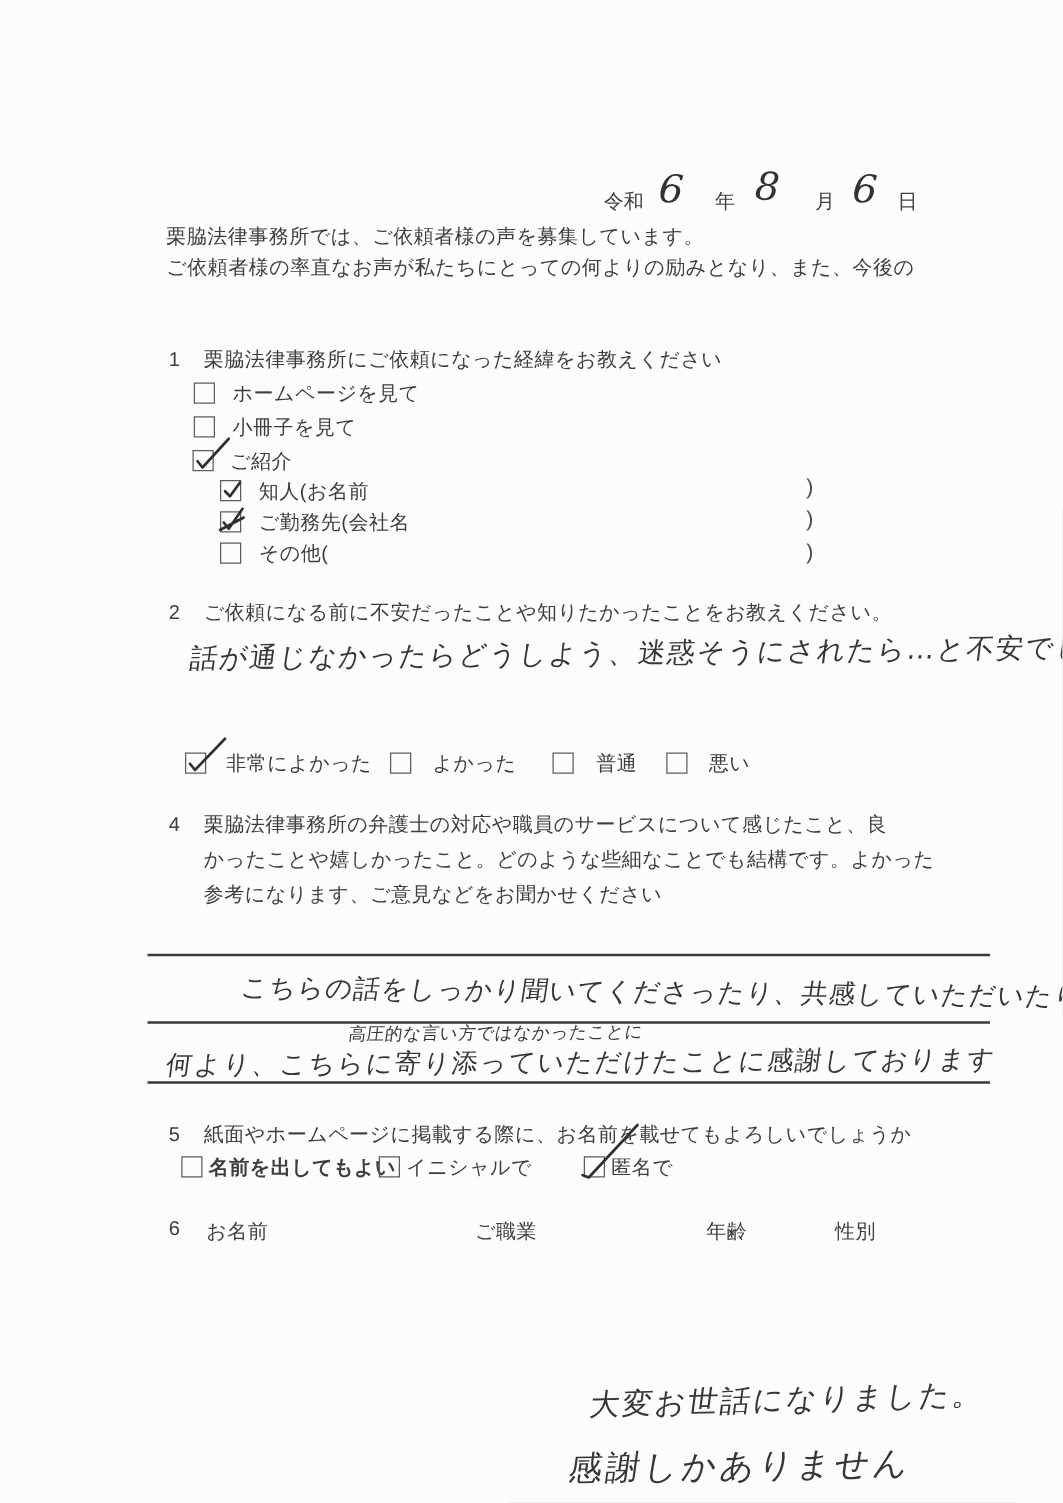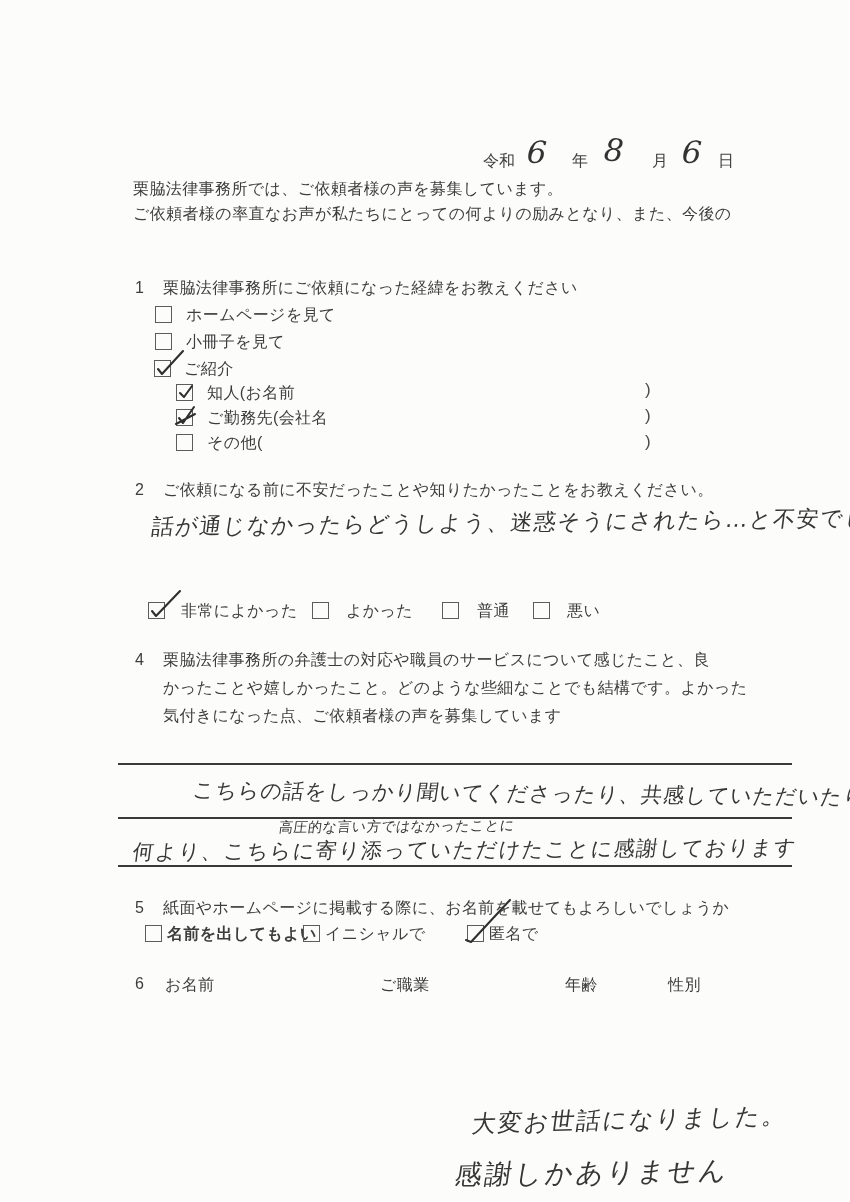--- a/index.html
+++ b/index.html
@@ -115,21 +115,21 @@
   <span class="abs print" style="left:477px; top:601px;">普通</span>
   <span class="cb" style="left:533px; top:602px;">
     
   </span>
   <span class="abs print" style="left:567px; top:601px;">悪い</span>
 
   <div class="abs print" style="left:135px; top:650px;">
     <span class="qnum">4</span><span>栗脇法律事務所の弁護士の対応や職員のサービスについて感じたこと、良</span>
   </div>
   <div class="abs print" style="left:163px; top:678px;">かったことや嬉しかったこと。どのような些細なことでも結構です。よかった</div>
-  <div class="abs print" style="left:163px; top:706px;">気付きになった点、ご依頼者様の声を募集しています</div>
+  <div class="abs print" style="left:163px; top:706px;">参考になります、ご意見などをお聞かせください</div>
 
   <div class="rule" style="top:763px;"></div>
   <div class="rule" style="top:817px;"></div>
   <div class="rule" style="top:865px;"></div>
 
   <div class="abs hw hw-q4a" style="left:193px; top:776px;">こちらの話をしっかり聞いてくださったり、共感していただいたり</div>
   <div class="abs hw hw-q4i" style="left:279px; top:819px;">高圧的な言い方ではなかったことに</div>
   <div class="abs hw hw-q4b" style="left:133px; top:838px;">何より、こちらに寄り添っていただけたことに感謝しております</div>
 
   <div class="abs print" style="left:135px; top:898px;">

